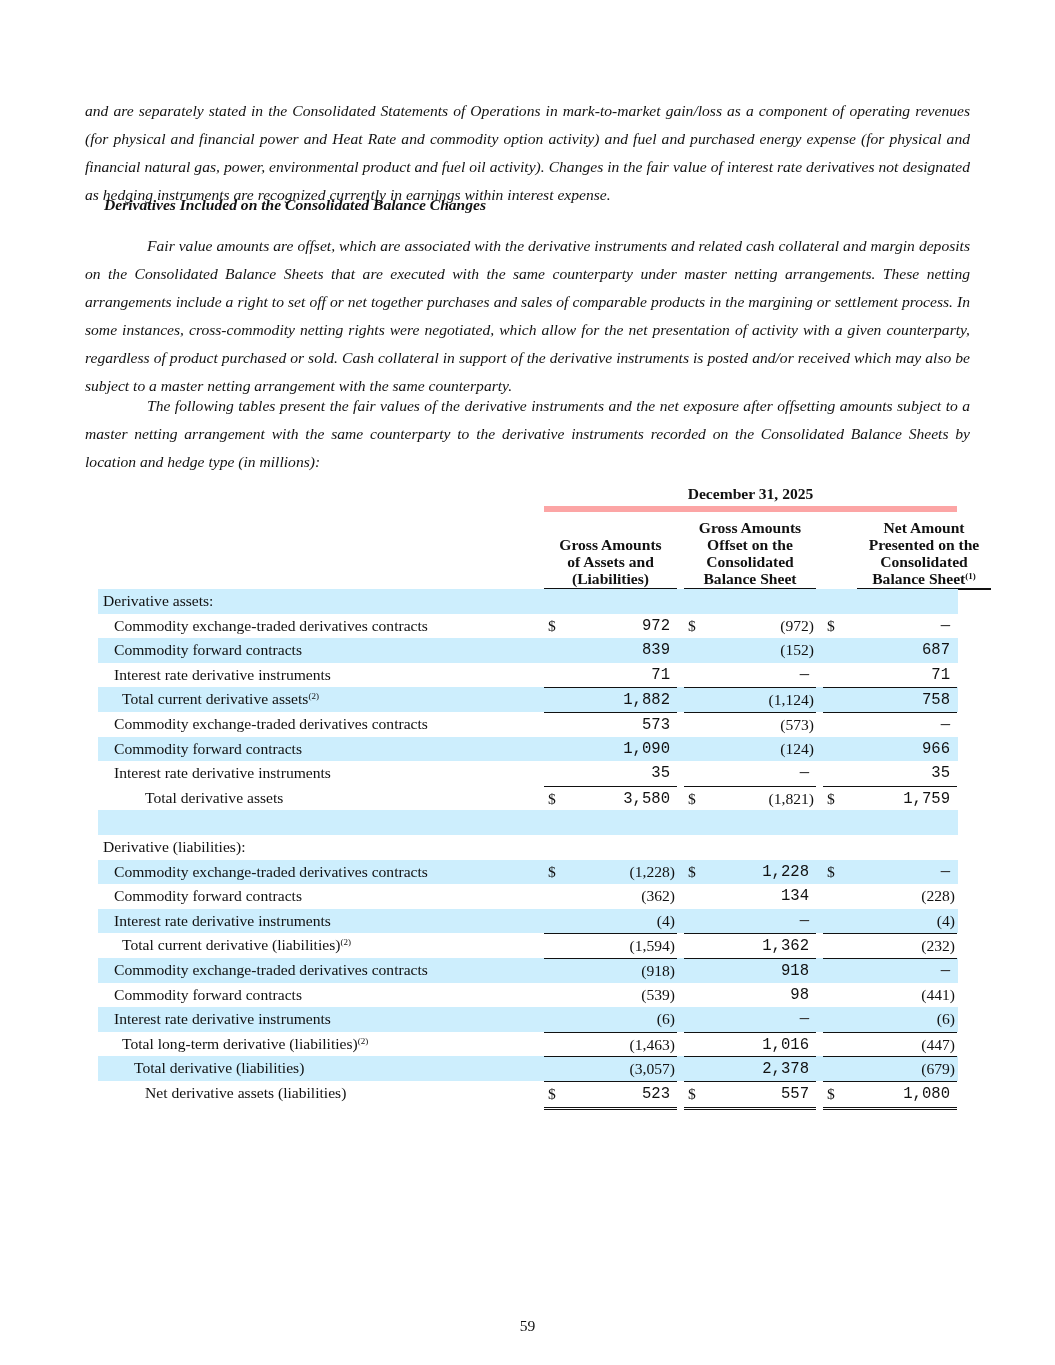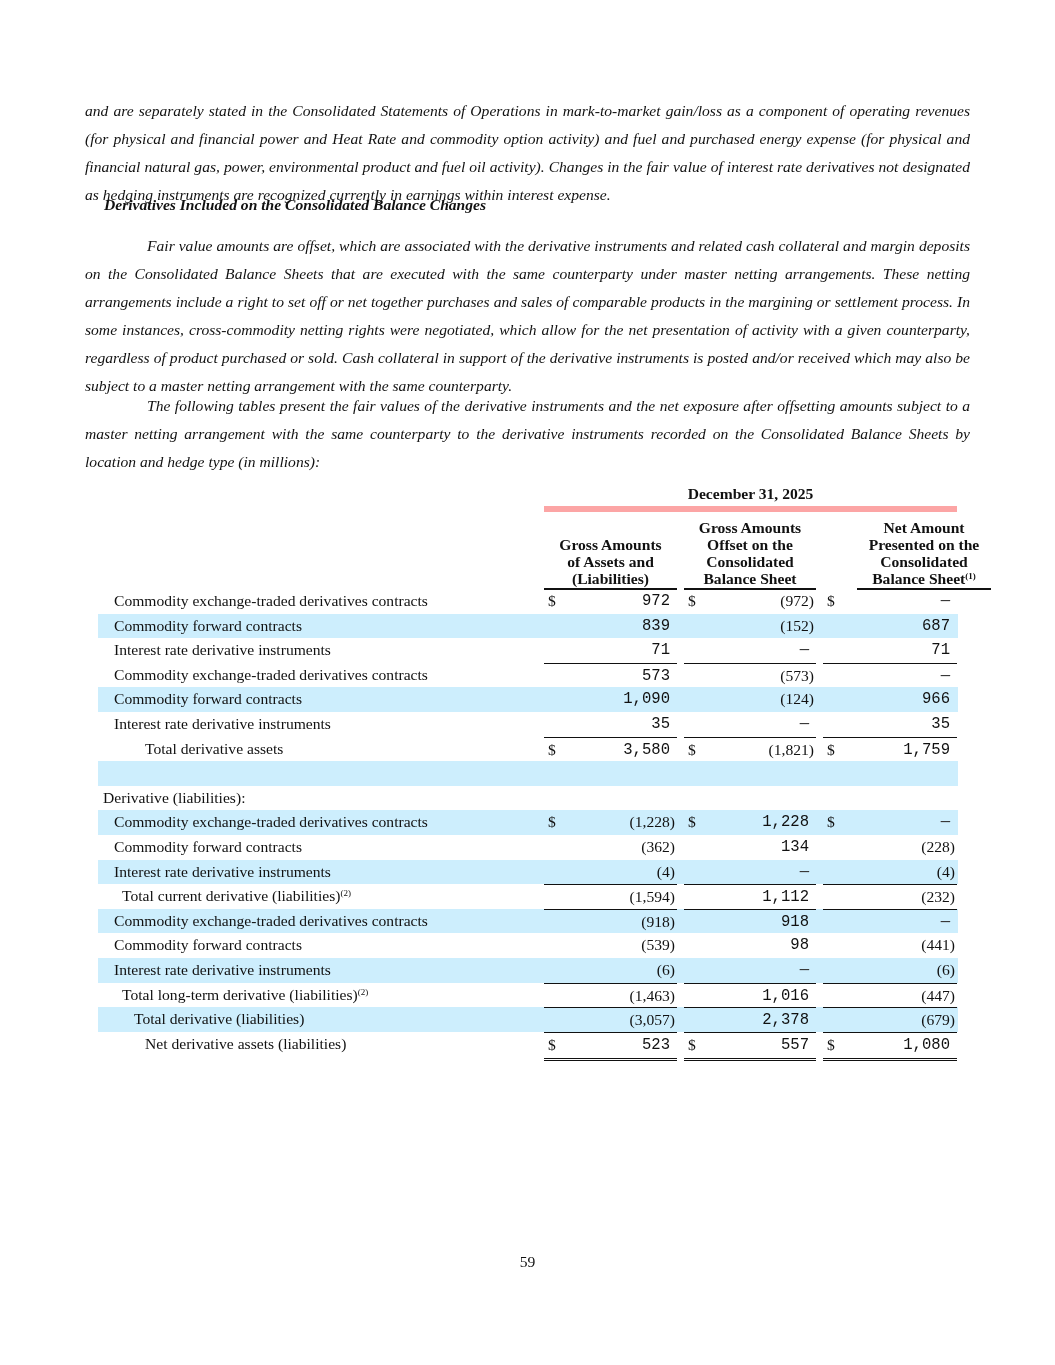--- a/index.html
+++ b/index.html
@@ -52,21 +52,21 @@
   .cur { position: absolute; left: 4px; }
   .val { position: absolute; right: 2px; }
   .val.paren-none { right: 7px; font-family: Liberation Mono, monospace; }
   .topline { border-top: 1.5px solid #111; }
   .dbl::after {
     content: ""; position: absolute; left: 0; right: 0; bottom: -4px;
     border-top: 1.5px solid #111; border-bottom: 1.5px solid #111; height: 1.5px;
   }
   .dash { color: #333; }
 
-  #pagenum { position: absolute; left: 0; width: 1055px; top: 1253px; text-align: center; font-size: 15.6px; }
+  #pagenum { position: absolute; left: 0; width: 1055px; top: 1317px; text-align: center; font-size: 15.6px; }
 </style>
 </head>
 <body>
 
 <p class="para" id="p1">and are separately stated in the Consolidated Statements of Operations in mark-to-market gain/loss as a component of operating revenues (for physical and financial power and Heat Rate and commodity option activity) and fuel and purchased energy expense (for physical and financial natural gas, power, environmental product and fuel oil activity). Changes in the fair value of interest rate derivatives not designated as hedging instruments are recognized currently in earnings within interest expense.</p>
 <p id="heading">Derivatives Included on the Consolidated Balance Changes</p>
 <p class="para indent" id="p2">Fair value amounts are offset, which are associated with the derivative instruments and related cash collateral and margin deposits on the Consolidated Balance Sheets that are executed with the same counterparty under master netting arrangements. These netting arrangements include a right to set off or net together purchases and sales of comparable products in the margining or settlement process. In some instances, cross-commodity netting rights were negotiated, which allow for the net presentation of activity with a given counterparty, regardless of product purchased or sold. Cash collateral in support of the derivative instruments is posted and/or received which may also be subject to a master netting arrangement with the same counterparty.</p>
 <p class="para indent" id="p3">The following tables present the fair values of the derivative instruments and the net exposure after offsetting amounts subject to a master netting arrangement with the same counterparty to the derivative instruments recorded on the Consolidated Balance Sheets by location and hedge type (in millions):</p>
 
 <div id="tbl">
@@ -82,20 +82,26 @@
       <div>Consolidated</div>
       <div>Balance Sheet</div>
     </div>
   <div class="colhdr" id="ch2">
       <div>Net Amount</div>
       <div>Presented on the</div>
       <div>Consolidated</div>
       <div><span>Balance Sheet</span><sup>(1)</sup></div>
     </div>
   <div id="rows">
+      <div class="row shade">
+        <span class="lbl "><span>Derivative assets:</span></span>
+        <div class="cell c0"></div>
+        <div class="cell c1"></div>
+        <div class="cell c2"></div>
+      </div>
       <div class="row">
         <span class="lbl i1"><span>Commodity exchange-traded derivatives contracts</span></span>
         <div class="cell c0">
           <span class="cur">$</span>
           <span class="val paren-none">972</span>
         </div>
         <div class="cell c1">
           <span class="cur">$</span>
           <span class="val">(972)</span>
         </div>
@@ -119,20 +125,32 @@
       <div class="row">
         <span class="lbl i1"><span>Interest rate derivative instruments</span></span>
         <div class="cell c0">
           <span class="val paren-none">71</span>
         </div>
         <div class="cell c1">
           <span class="val paren-none dash">—</span>
         </div>
         <div class="cell c2">
           <span class="val paren-none">71</span>
+        </div>
+      </div>
+      <div class="row shade">
+        <span class="lbl i2"><span>Total current derivative assets</span><sup>(2)</sup></span>
+        <div class="cell c0 topline">
+          <span class="val paren-none">1,882</span>
+        </div>
+        <div class="cell c1 topline">
+          <span class="val">(1,124)</span>
+        </div>
+        <div class="cell c2 topline">
+          <span class="val paren-none">758</span>
         </div>
       </div>
       <div class="row">
         <span class="lbl i1"><span>Commodity exchange-traded derivatives contracts</span></span>
         <div class="cell c0 topline">
           <span class="val paren-none">573</span>
         </div>
         <div class="cell c1 topline">
           <span class="val">(573)</span>
         </div>
@@ -229,21 +247,21 @@
         <div class="cell c2">
           <span class="val">(4)</span>
         </div>
       </div>
       <div class="row">
         <span class="lbl i2"><span>Total current derivative (liabilities)</span><sup>(2)</sup></span>
         <div class="cell c0 topline">
           <span class="val">(1,594)</span>
         </div>
         <div class="cell c1 topline">
-          <span class="val paren-none">1,112</span>
+          <span class="val paren-none">1,362</span>
         </div>
         <div class="cell c2 topline">
           <span class="val">(232)</span>
         </div>
       </div>
       <div class="row shade">
         <span class="lbl i1"><span>Commodity exchange-traded derivatives contracts</span></span>
         <div class="cell c0 topline">
           <span class="val">(918)</span>
         </div>

